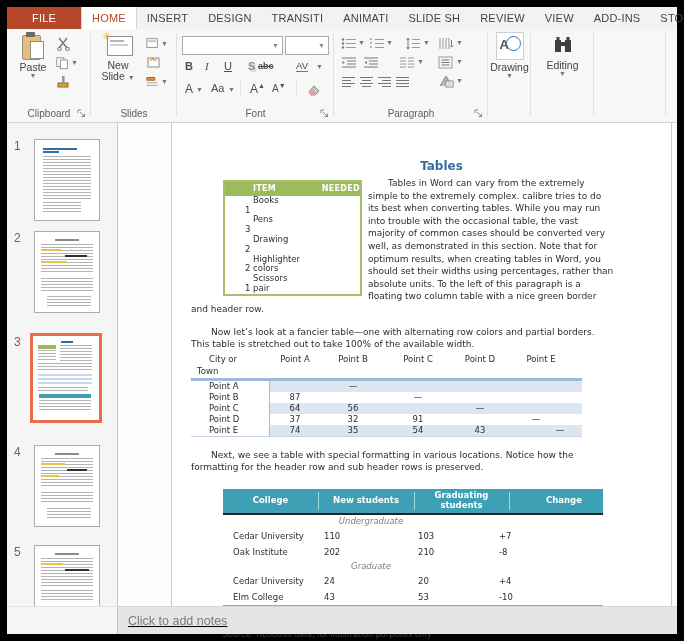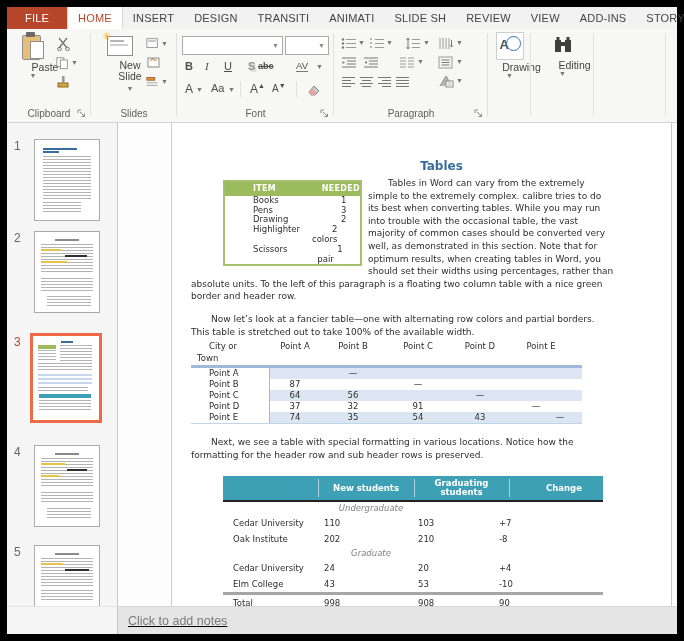--- a/index.html
+++ b/index.html
@@ -2,30 +2,30 @@
 <html><head>
 <meta charset="utf-8">
 <style>
   html,body{margin:0;padding:0;background:#000;}
   #stage{position:relative;width:684px;height:641px;background:#000;overflow:hidden;
          font-family:"Liberation Sans",sans-serif;-webkit-font-smoothing:antialiased;}
   
   #tabbar{position:absolute;left:7px;top:7px;width:670px;height:22px;background:#f2f2f2;
           display:flex;align-items:stretch;border-bottom:1px solid #e2e2e2;}
   .tab{display:flex;align-items:center;padding:0 10px;font-size:11px;color:#444;letter-spacing:.2px;cursor:default;white-space:nowrap;}
-  .tab.file{background:#B7472A;color:#fff;padding:0 18px;}
+  .tab.file{background:#B7472A;color:#fff;padding:0 25px;}
   .tab.selected{background:#fff;color:#B7472A;border-left:1px solid #d8d8d8;border-right:1px solid #d8d8d8;}
   
   #ribbon{position:absolute;left:7px;top:29px;width:670px;height:93px;background:#f7f7f6;border-bottom:1px solid #d4d4d4;}
   .rsep{position:absolute;top:4px;bottom:6px;width:1px;background:#e1e1e1;}
   .rgroup{position:absolute;top:0;height:100%;}
   .glabel{position:absolute;bottom:3px;left:0;right:0;text-align:center;font-size:10px;color:#5e5e5e;}
   .launcher{position:absolute;bottom:4px;right:4px;width:9px;height:9px;}
   .bigbtn{position:absolute;top:3px;display:flex;flex-direction:column;align-items:center;font-size:10.5px;color:#444;}
-  .bigbtn .cap{margin-top:2px;line-height:11px;text-align:center;padding-left:24px;}
+  .bigbtn .cap{margin-top:2px;line-height:11px;text-align:center;}
   .dd{font-size:7px;color:#777;line-height:6px;}
   .smallico{position:absolute;width:22px;height:17px;display:flex;align-items:center;}
   .combo{position:absolute;height:17px;background:#fff;border:1px solid #ababab;display:flex;align-items:center;justify-content:flex-end;}
   .combo .arr{font-size:7px;color:#8a8a8a;padding-right:3px;}
   .fbtn{position:absolute;font-size:11px;color:#4d4d4d;}
   svg.ic{display:block;}
   
   #panel{position:absolute;left:7px;top:123px;width:110px;height:510px;background:#f5f5f5;border-right:1px solid #c6c6c6;}
   .thnum{position:absolute;left:7px;font-size:12px;color:#666;}
   .thumb{position:absolute;left:27px;width:64px;height:80px;background:#fff;border:1px solid #ababab;overflow:hidden;}
@@ -38,21 +38,21 @@
          border-left:1px solid #cbcbcb;border-right:1px solid #cbcbcb;
          font-family:"DejaVu Sans",sans-serif;color:#2e2e2e;}
   .s-title{margin:36px 0 4px 58px;width:423px;text-align:center;font-size:12px;font-weight:bold;color:#376D9E;}
   .s-body{margin-left:19px;width:423px;font-size:9px;line-height:12.6px;}
   .s-body p{margin:0;}
   .indent{text-indent:20px;}
   
   #supply{float:left;width:135px;margin:3px 6px 3px 32px;border:2px solid #A4C06C;font-size:8.5px;line-height:9.8px;background:#fff;}
   #supply .hd{display:flex;background:#9CBB5D;color:#fff;font-weight:bold;font-size:8px;letter-spacing:.3px;padding:2px 0;}
   #supply .hd span:first-child{width:88px;padding-left:8px;}
-  #supply .row{display:flex;}
+  #supply .row{display:flex;flex-direction:column;}
   #supply .row span:first-child{width:88px;padding-left:8px;}
   
   #dist{position:relative;width:391px;margin-top:2px;clear:none;font-size:8.5px;}
   .dt-hd{position:relative;height:25px;}
   .dt-hl{position:absolute;left:6px;top:0;width:62px;text-indent:12px;line-height:12px;}
   .dt-hc{position:absolute;top:0;width:56px;text-align:center;}
   .dt-body{border-top:3px solid #9FB9D9;border-bottom:1px solid #C5D5E8;position:relative;}
   .dt-row{position:relative;height:11px;line-height:11px;}
   .dt-row .fill{position:absolute;left:78px;right:0;top:0;bottom:0;}
   .dt-row.alt .fill{background:#DCE6F2;}
@@ -490,20 +490,21 @@
               <span class="dt-cell" style="left:323px;"></span>
               <span class="dt-cell" style="left:347px;">—</span>
             </div>
           </div>
         </div>
 
         <p class="indent" style="margin-top:12px;">Next, we see a table with special formatting in various locations. Notice how the formatting for the header row and sub header rows is preserved.</p>
 
         <div id="college">
           <div class="cg-hd">
+            <span class="h" style="left:0;width:95px;">College</span>
             <span class="h" style="left:95px;width:96px;">New students</span>
             <span class="h" style="left:191px;width:95px;">Graduating students</span>
             <span class="h" style="left:286px;width:110px;">Change</span>
             <span class="cg-div" style="left:95px;"></span>
             <span class="cg-div" style="left:191px;"></span>
             <span class="cg-div" style="left:286px;"></span>
           </div>
           <div class="cg-sub">Undergraduate</div>
           <div class="cg-row">
             <span class="c0">Cedar University</span>

